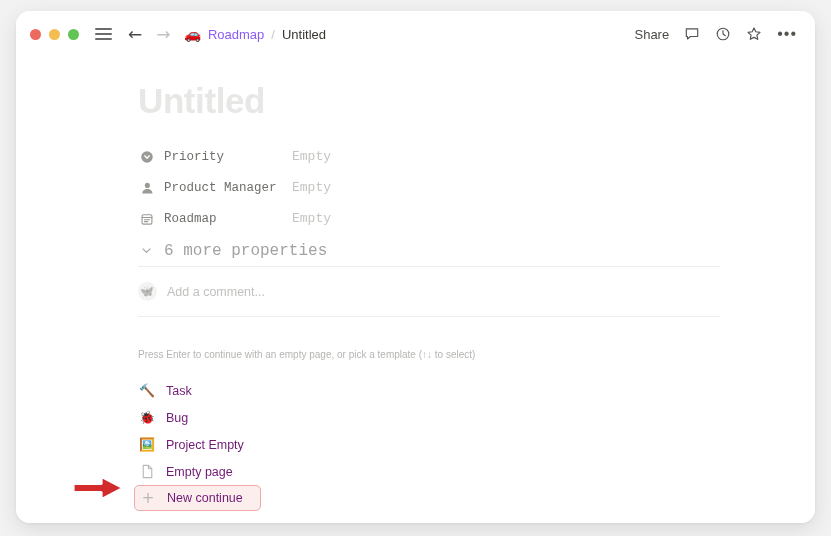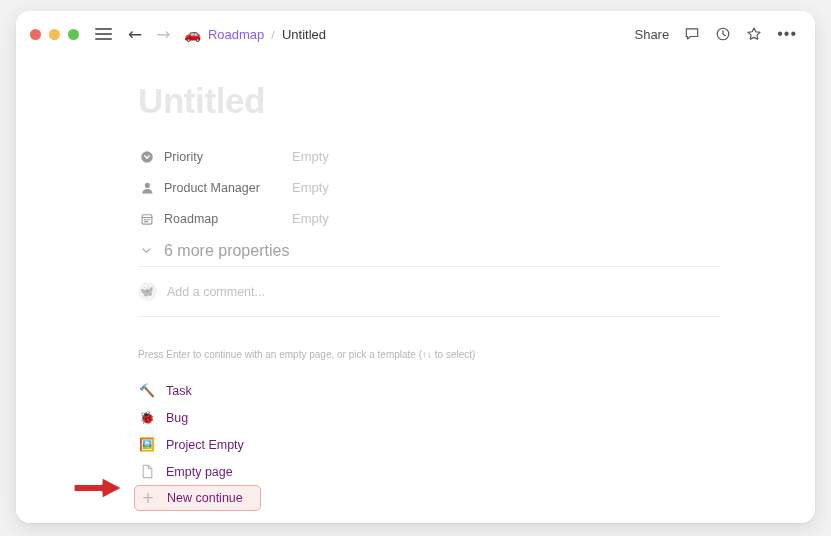--- a/index.html
+++ b/index.html
@@ -137,20 +137,21 @@
     color: #e7e7e6;
     letter-spacing: -0.4px;
     padding-top: 24px;
     padding-left: 16px;
   }
 
   
   .props {
     margin-top: 20px;
     padding-left: 16px;
+    font-family: Liberation Mono, monospace;
   }
   .prop-row {
     display: flex;
     align-items: center;
     height: 31px;
   }
   .prop-icon {
     width: 17px;
     height: 17px;
     margin-right: 9px;

